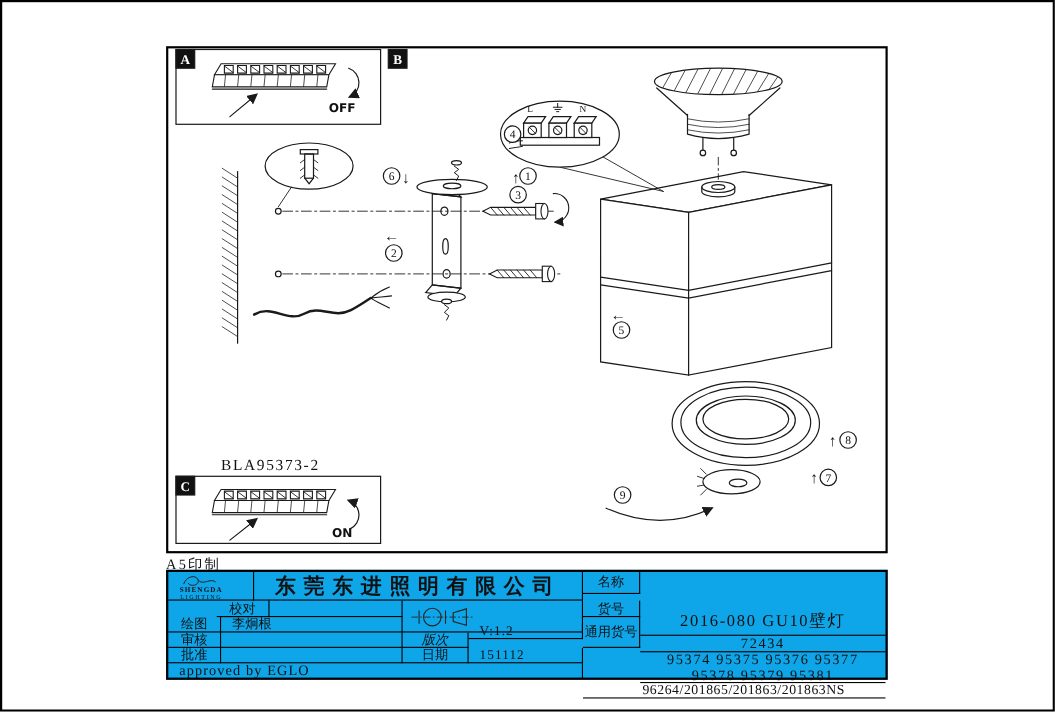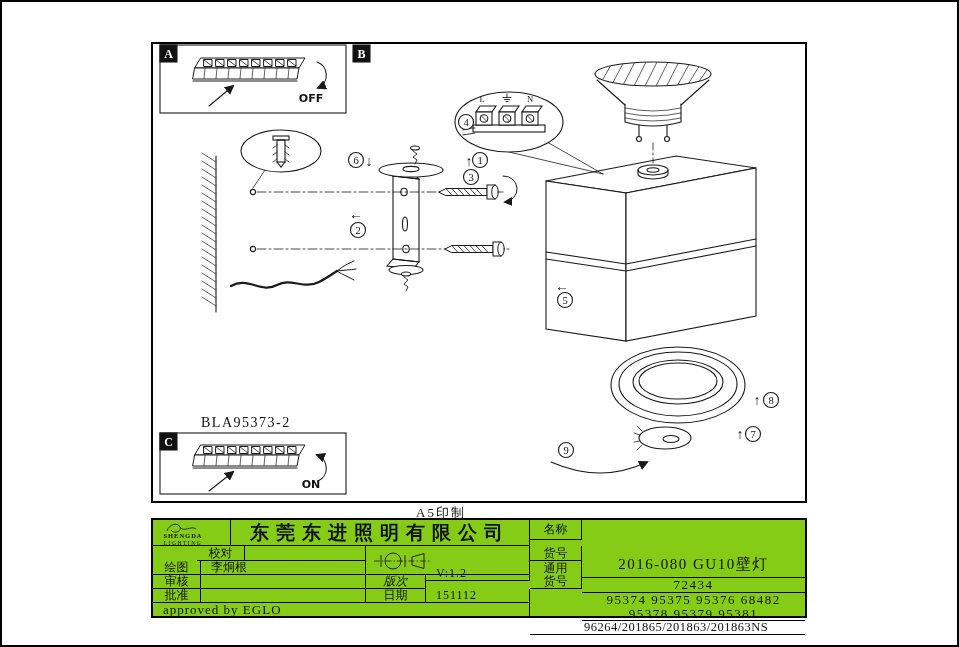--- a/index.html
+++ b/index.html
@@ -3,34 +3,34 @@
 <meta charset="utf-8">
 <style>
   html,body{margin:0;padding:0;}
   body{width:959px;height:647px;background:#fff;position:relative;overflow:hidden;
        font-family:"Liberation Serif","DejaVu Serif",serif;color:#111;}
   .page-border{position:absolute;inset:0;border:2px solid #000;box-sizing:border-box;}
   .frame{position:absolute;left:151px;top:42px;width:656px;height:461px;
          border:2px solid #000;box-sizing:border-box;background:#fff;}
   .frame svg{display:block;}
   .print-note{position:absolute;left:151px;top:504px;width:580px;height:14px;
-              text-align:center;font-size:13px;letter-spacing:2px;}
+              font-size:13px;letter-spacing:2px;}
   .titleblock{position:absolute;left:151px;top:518px;width:656px;height:100px;
-              border:2px solid #000;box-sizing:border-box;background:#84cc16;}
+              border:2px solid #000;box-sizing:border-box;background:#0ea5e9;}
   .tb-cell{position:absolute;box-sizing:border-box;border-right:1px solid #000;
            border-bottom:1px solid #000;display:flex;align-items:center;
            justify-content:center;font-size:12px;overflow:hidden;white-space:nowrap;}
   .no-br{border-right:none;margin-top:32px;} .no-bb{border-bottom:none;}
   .left{justify-content:flex-start;}
   .company{font-size:19px;font-weight:bold;letter-spacing:7px;}
   .bigval{font-size:15px;letter-spacing:1.5px;}
   .nums{font-size:13px;letter-spacing:1.5px;}
   .codes{font-size:12.5px;letter-spacing:.5px;padding-left:54px;text-align:center;}
   .approved{font-size:13px;letter-spacing:1px;padding-left:10px;}
-  .two-line{flex-direction:column;line-height:13px;}
+  .two-line{flex-direction:row;line-height:13px;}
   .drawval{padding-left:10px;}
   .padval{padding-left:10px;letter-spacing:1px;}
   svg text{font-family:"Liberation Serif","DejaVu Serif",serif;fill:#111;stroke:none;}
   .sw-lbl{font-family:"DejaVu Sans","Liberation Sans",sans-serif;font-weight:bold;font-size:11px;}
   .badge-t{fill:#fff;font-weight:bold;font-size:12px;}
   .callout-t{font-size:10.5px;}
   .term-lbl{font-size:8.5px;}
   .arrow-t{font-size:14px;}
   .model-t{font-size:14px;letter-spacing:1.5px;}
   .logo-b{font-size:6.5px;font-weight:bold;letter-spacing:1px;}
@@ -290,21 +290,21 @@
   </div>
   <div class="tb-cell" style="left:377px;top:26px;width:52px;height:15px;">货号</div>
   <div class="tb-cell nums no-br" style="left:429px;top:26px;width:223px;height:15px;">72434</div>
 
   <div class="tb-cell" style="left:0;top:41px;width:48px;height:14px;">绘图</div>
   <div class="tb-cell left drawval" style="left:48px;top:41px;width:165px;height:14px;">李炯根</div>
   <div class="tb-cell two-line" style="left:377px;top:41px;width:52px;height:28px;">
     <span>通用</span>
     <span>货号</span>
   </div>
-  <div class="tb-cell nums no-br" style="left:429px;top:41px;width:223px;height:14px;border-bottom:none;">95374 95375 95376 68482</div>
+  <div class="tb-cell nums no-br" style="left:429px;top:41px;width:223px;height:14px;border-bottom:none;">95374 95375 95376 95377</div>
 
   <div class="tb-cell" style="left:0;top:55px;width:48px;height:14px;">审核</div>
   <div class="tb-cell" style="left:48px;top:55px;width:165px;height:14px;"></div>
   <div class="tb-cell" style="left:213px;top:55px;width:60px;height:14px;font-style:italic;">版次</div>
   <div class="tb-cell left padval" style="left:273px;top:47px;width:104px;height:14px;">V:1.2</div>
   <div class="tb-cell nums no-br" style="left:429px;top:55px;width:223px;height:14px;">95378 95379 95381</div>
 
   <div class="tb-cell" style="left:0;top:69px;width:48px;height:14px;">批准</div>
   <div class="tb-cell" style="left:48px;top:69px;width:165px;height:14px;"></div>
   <div class="tb-cell" style="left:213px;top:69px;width:60px;height:14px;">日期</div>

